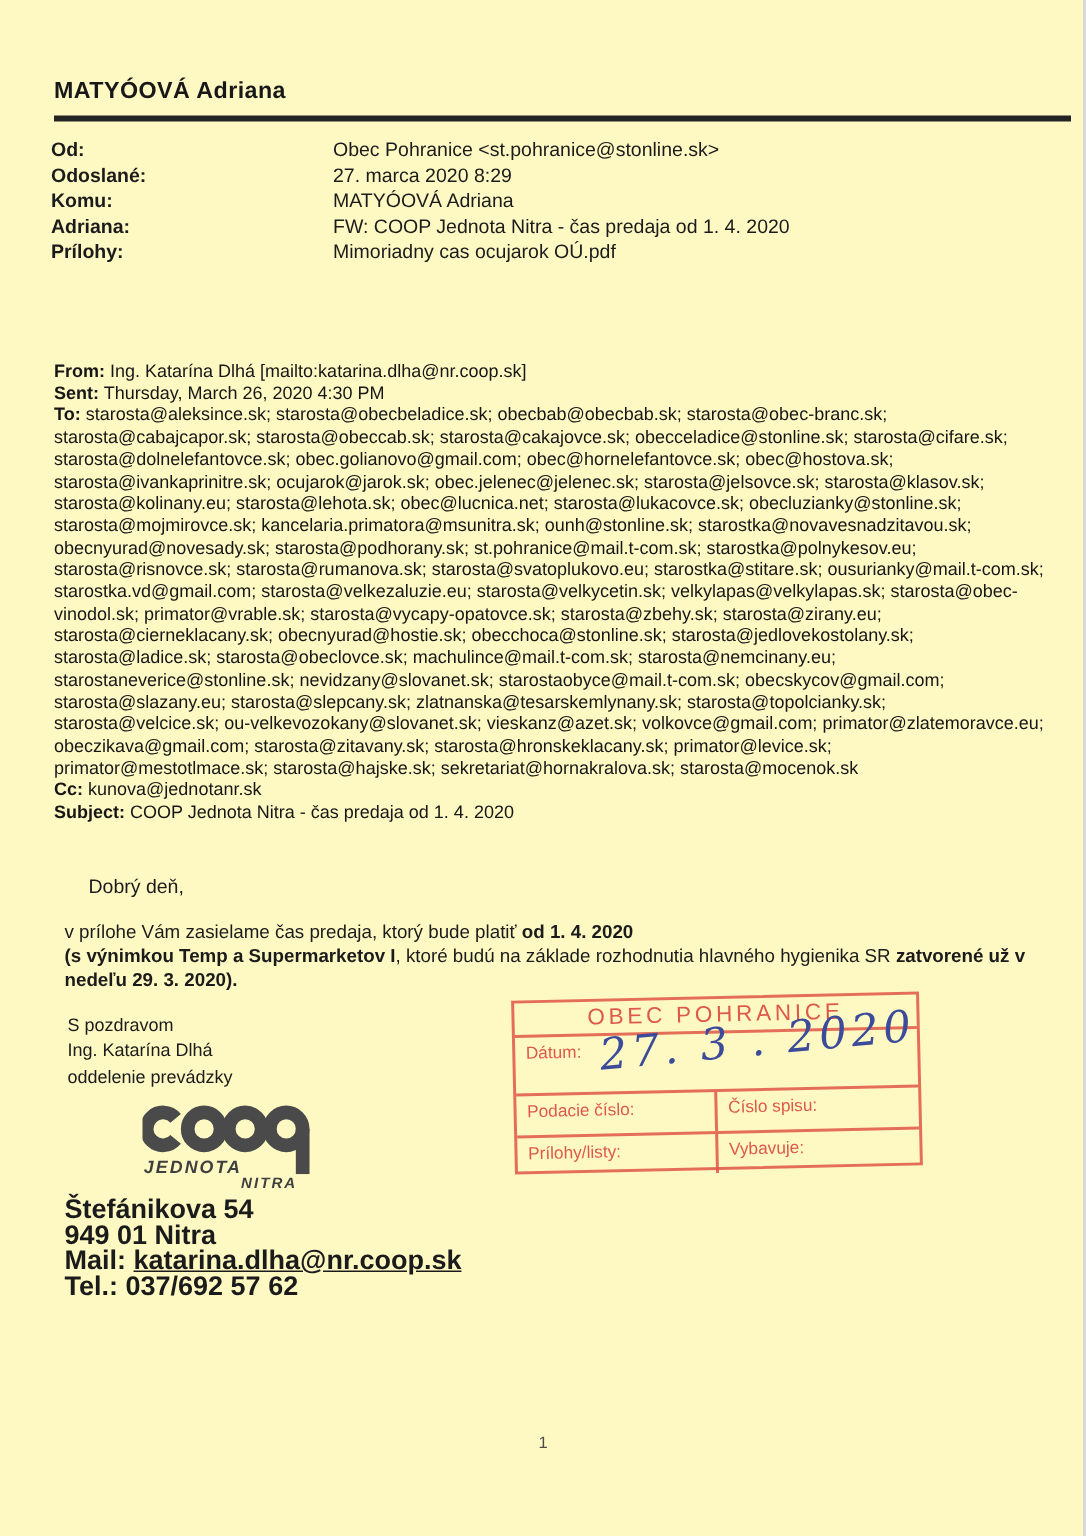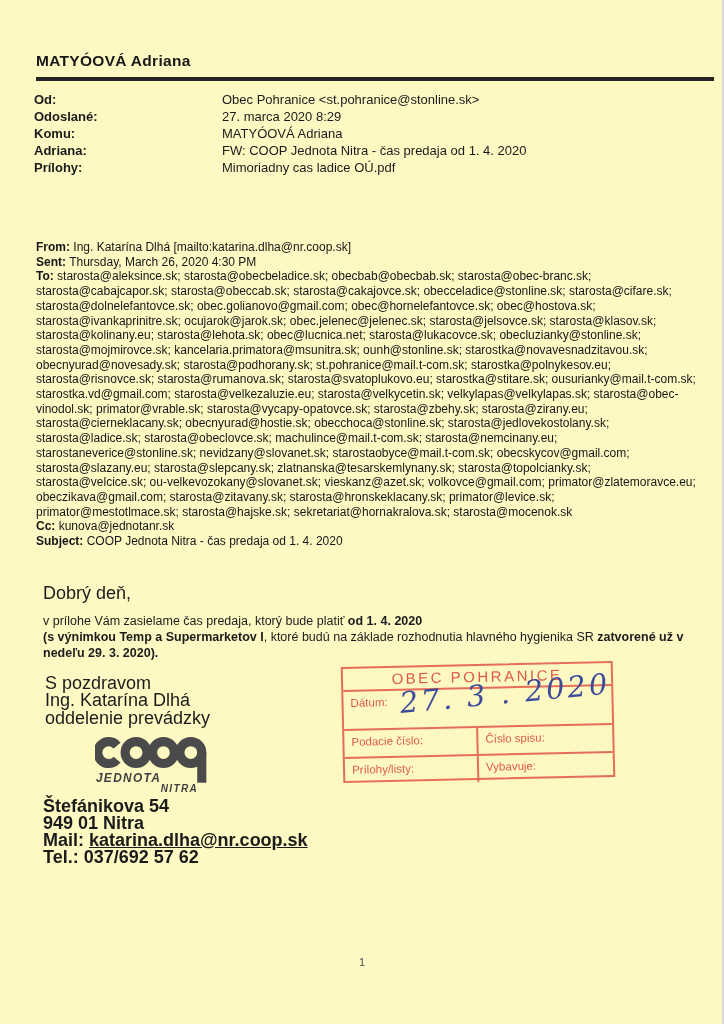--- a/index.html
+++ b/index.html
@@ -20,24 +20,24 @@
   }
   .title-rule{position:absolute;left:36px;top:77px;width:678px;height:4px;background:#242424;}
 
   .hdr-fields{position:absolute;left:34px;top:92px;font-size:13px;}
   .hdr-row{display:flex;height:17px;align-items:flex-start;}
   .hdr-label{width:188px;font-weight:bold;}
 
   .msg{position:absolute;left:36px;top:240px;width:660px;font-size:12px;line-height:14.7px;color:#161616;}
   .lbl{font-weight:bold;}
 
-  .greeting{position:absolute;left:43px;top:583px;font-size:18px;}
+  .greeting{position:absolute;left:59px;top:583px;font-size:13px;}
   .body-para{position:absolute;left:43px;top:614px;width:672px;font-size:12.5px;line-height:15.8px;margin:0;}
 
-  .signoff{position:absolute;left:45px;top:675px;font-size:18px;line-height:17.3px;}
+  .signoff{position:absolute;left:45px;top:675px;font-size:12px;line-height:17.3px;}
 
   .logo{position:absolute;left:47px;top:735px;margin-left:48px;}
 
   .stamp{
     position:absolute;left:342px;top:664px;width:272px;height:116px;
     border:2px solid rgba(224,86,70,.85);
     transform:rotate(-1.3deg);
     color:#dd5a4a;font-size:11.5px;box-sizing:border-box;
   }
   .stamp-title{
@@ -84,21 +84,21 @@
     <div class="hdr-row">
       <span class="hdr-label">Komu:</span>
       <span class="hdr-value">MATYÓOVÁ Adriana</span>
     </div>
     <div class="hdr-row">
       <span class="hdr-label">Adriana:</span>
       <span class="hdr-value">FW: COOP Jednota Nitra - čas predaja od 1. 4. 2020</span>
     </div>
     <div class="hdr-row">
       <span class="hdr-label">Prílohy:</span>
-      <span class="hdr-value">Mimoriadny cas ladice OÚ.pdf</span>
+      <span class="hdr-value">Mimoriadny cas ocujarok OÚ.pdf</span>
     </div>
   </div>
 
   <div class="msg">
     <div><span class="lbl">From:</span> <span>Ing. Katarína Dlhá [mailto:katarina.dlha@nr.coop.sk]</span></div>
     <div><span class="lbl">Sent:</span> <span>Thursday, March 26, 2020 4:30 PM</span></div>
     <div><span class="lbl">To:</span> <span>starosta@aleksince.sk; starosta@obecbeladice.sk; obecbab@obecbab.sk; starosta@obec-branc.sk; starosta@cabajcapor.sk; starosta@obeccab.sk; starosta@cakajovce.sk; obecceladice@stonline.sk; starosta@cifare.sk; starosta@dolnelefantovce.sk; obec.golianovo@gmail.com; obec@hornelefantovce.sk; obec@hostova.sk; starosta@ivankaprinitre.sk; ocujarok@jarok.sk; obec.jelenec@jelenec.sk; starosta@jelsovce.sk; starosta@klasov.sk; starosta@kolinany.eu; starosta@lehota.sk; obec@lucnica.net; starosta@lukacovce.sk; obecluzianky@stonline.sk; starosta@mojmirovce.sk; kancelaria.primatora@msunitra.sk; ounh@stonline.sk; starostka@novavesnadzitavou.sk; obecnyurad@novesady.sk; starosta@podhorany.sk; st.pohranice@mail.t-com.sk; starostka@polnykesov.eu; starosta@risnovce.sk; starosta@rumanova.sk; starosta@svatoplukovo.eu; starostka@stitare.sk; ousurianky@mail.t-com.sk; starostka.vd@gmail.com; starosta@velkezaluzie.eu; starosta@velkycetin.sk; velkylapas@velkylapas.sk; starosta@obec-vinodol.sk; primator@vrable.sk; starosta@vycapy-opatovce.sk; starosta@zbehy.sk; starosta@zirany.eu; starosta@cierneklacany.sk; obecnyurad@hostie.sk; obecchoca@stonline.sk; starosta@jedlovekostolany.sk; starosta@ladice.sk; starosta@obeclovce.sk; machulince@mail.t-com.sk; starosta@nemcinany.eu; starostaneverice@stonline.sk; nevidzany@slovanet.sk; starostaobyce@mail.t-com.sk; obecskycov@gmail.com; starosta@slazany.eu; starosta@slepcany.sk; zlatnanska@tesarskemlynany.sk; starosta@topolcianky.sk; starosta@velcice.sk; ou-velkevozokany@slovanet.sk; vieskanz@azet.sk; volkovce@gmail.com; primator@zlatemoravce.eu; obeczikava@gmail.com; starosta@zitavany.sk; starosta@hronskeklacany.sk; primator@levice.sk; primator@mestotlmace.sk; starosta@hajske.sk; sekretariat@hornakralova.sk; starosta@mocenok.sk</span></div>
     <div><span class="lbl">Cc:</span> <span>kunova@jednotanr.sk</span></div>
     <div><span class="lbl">Subject:</span> <span>COOP Jednota Nitra - čas predaja od 1. 4. 2020</span></div>
   </div>

